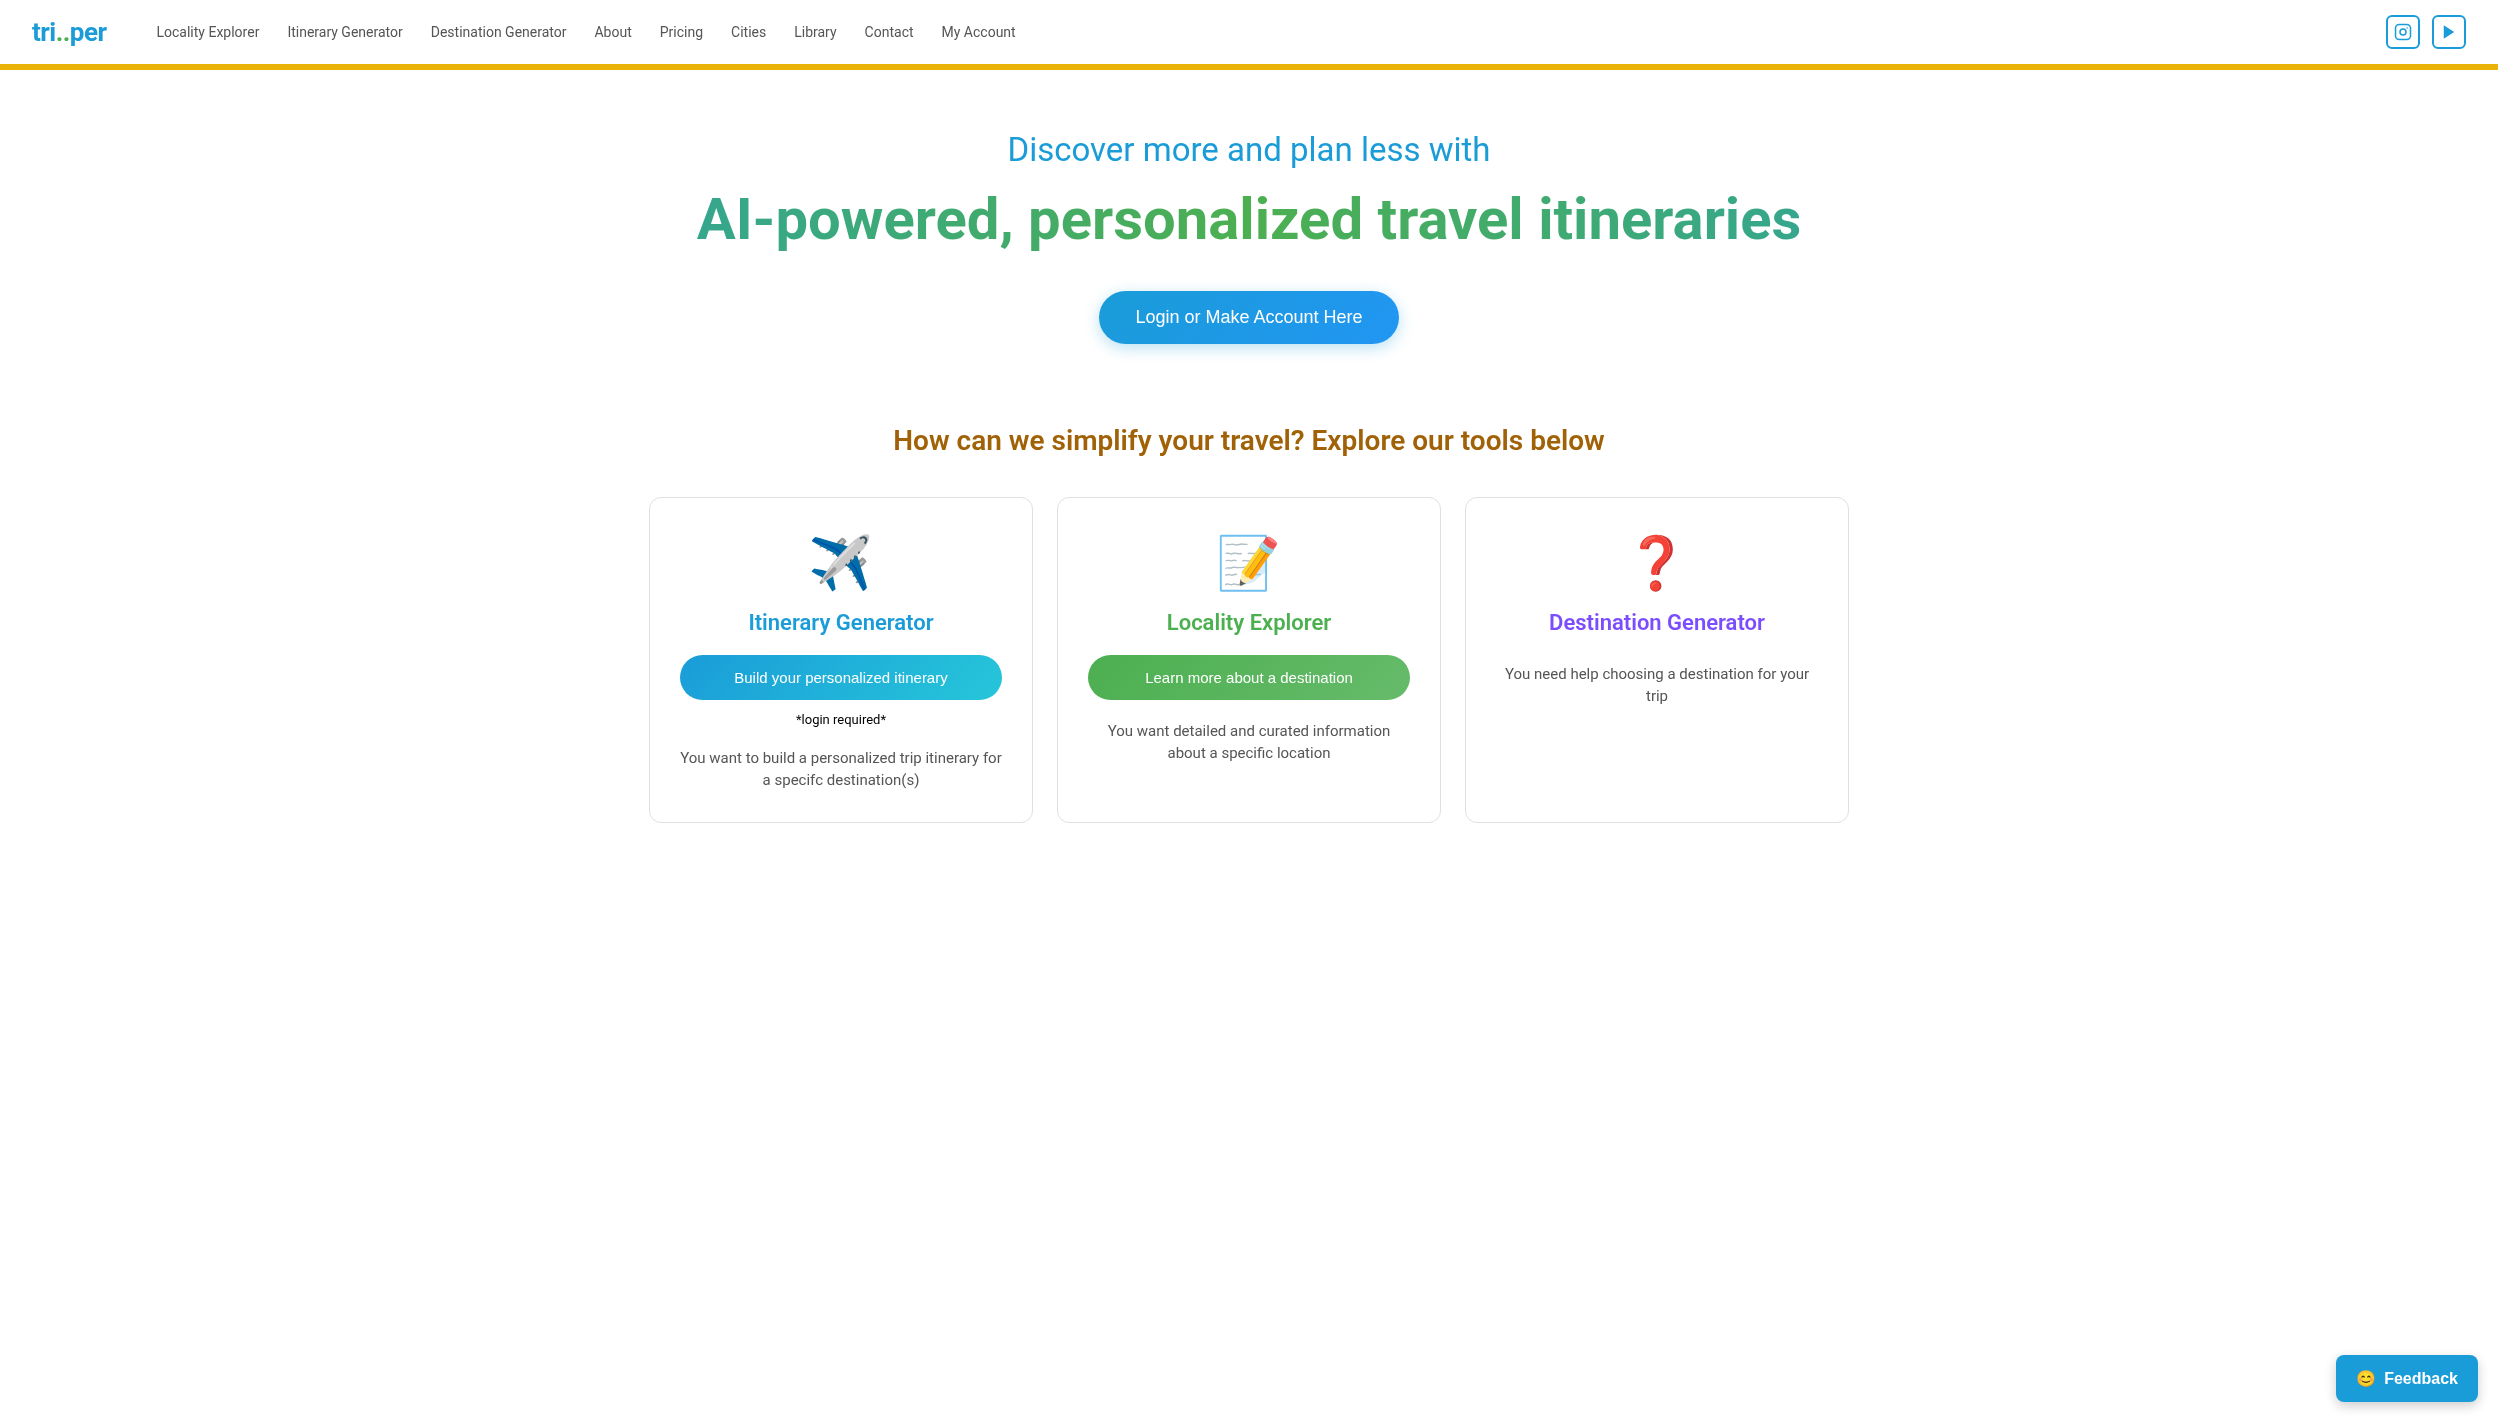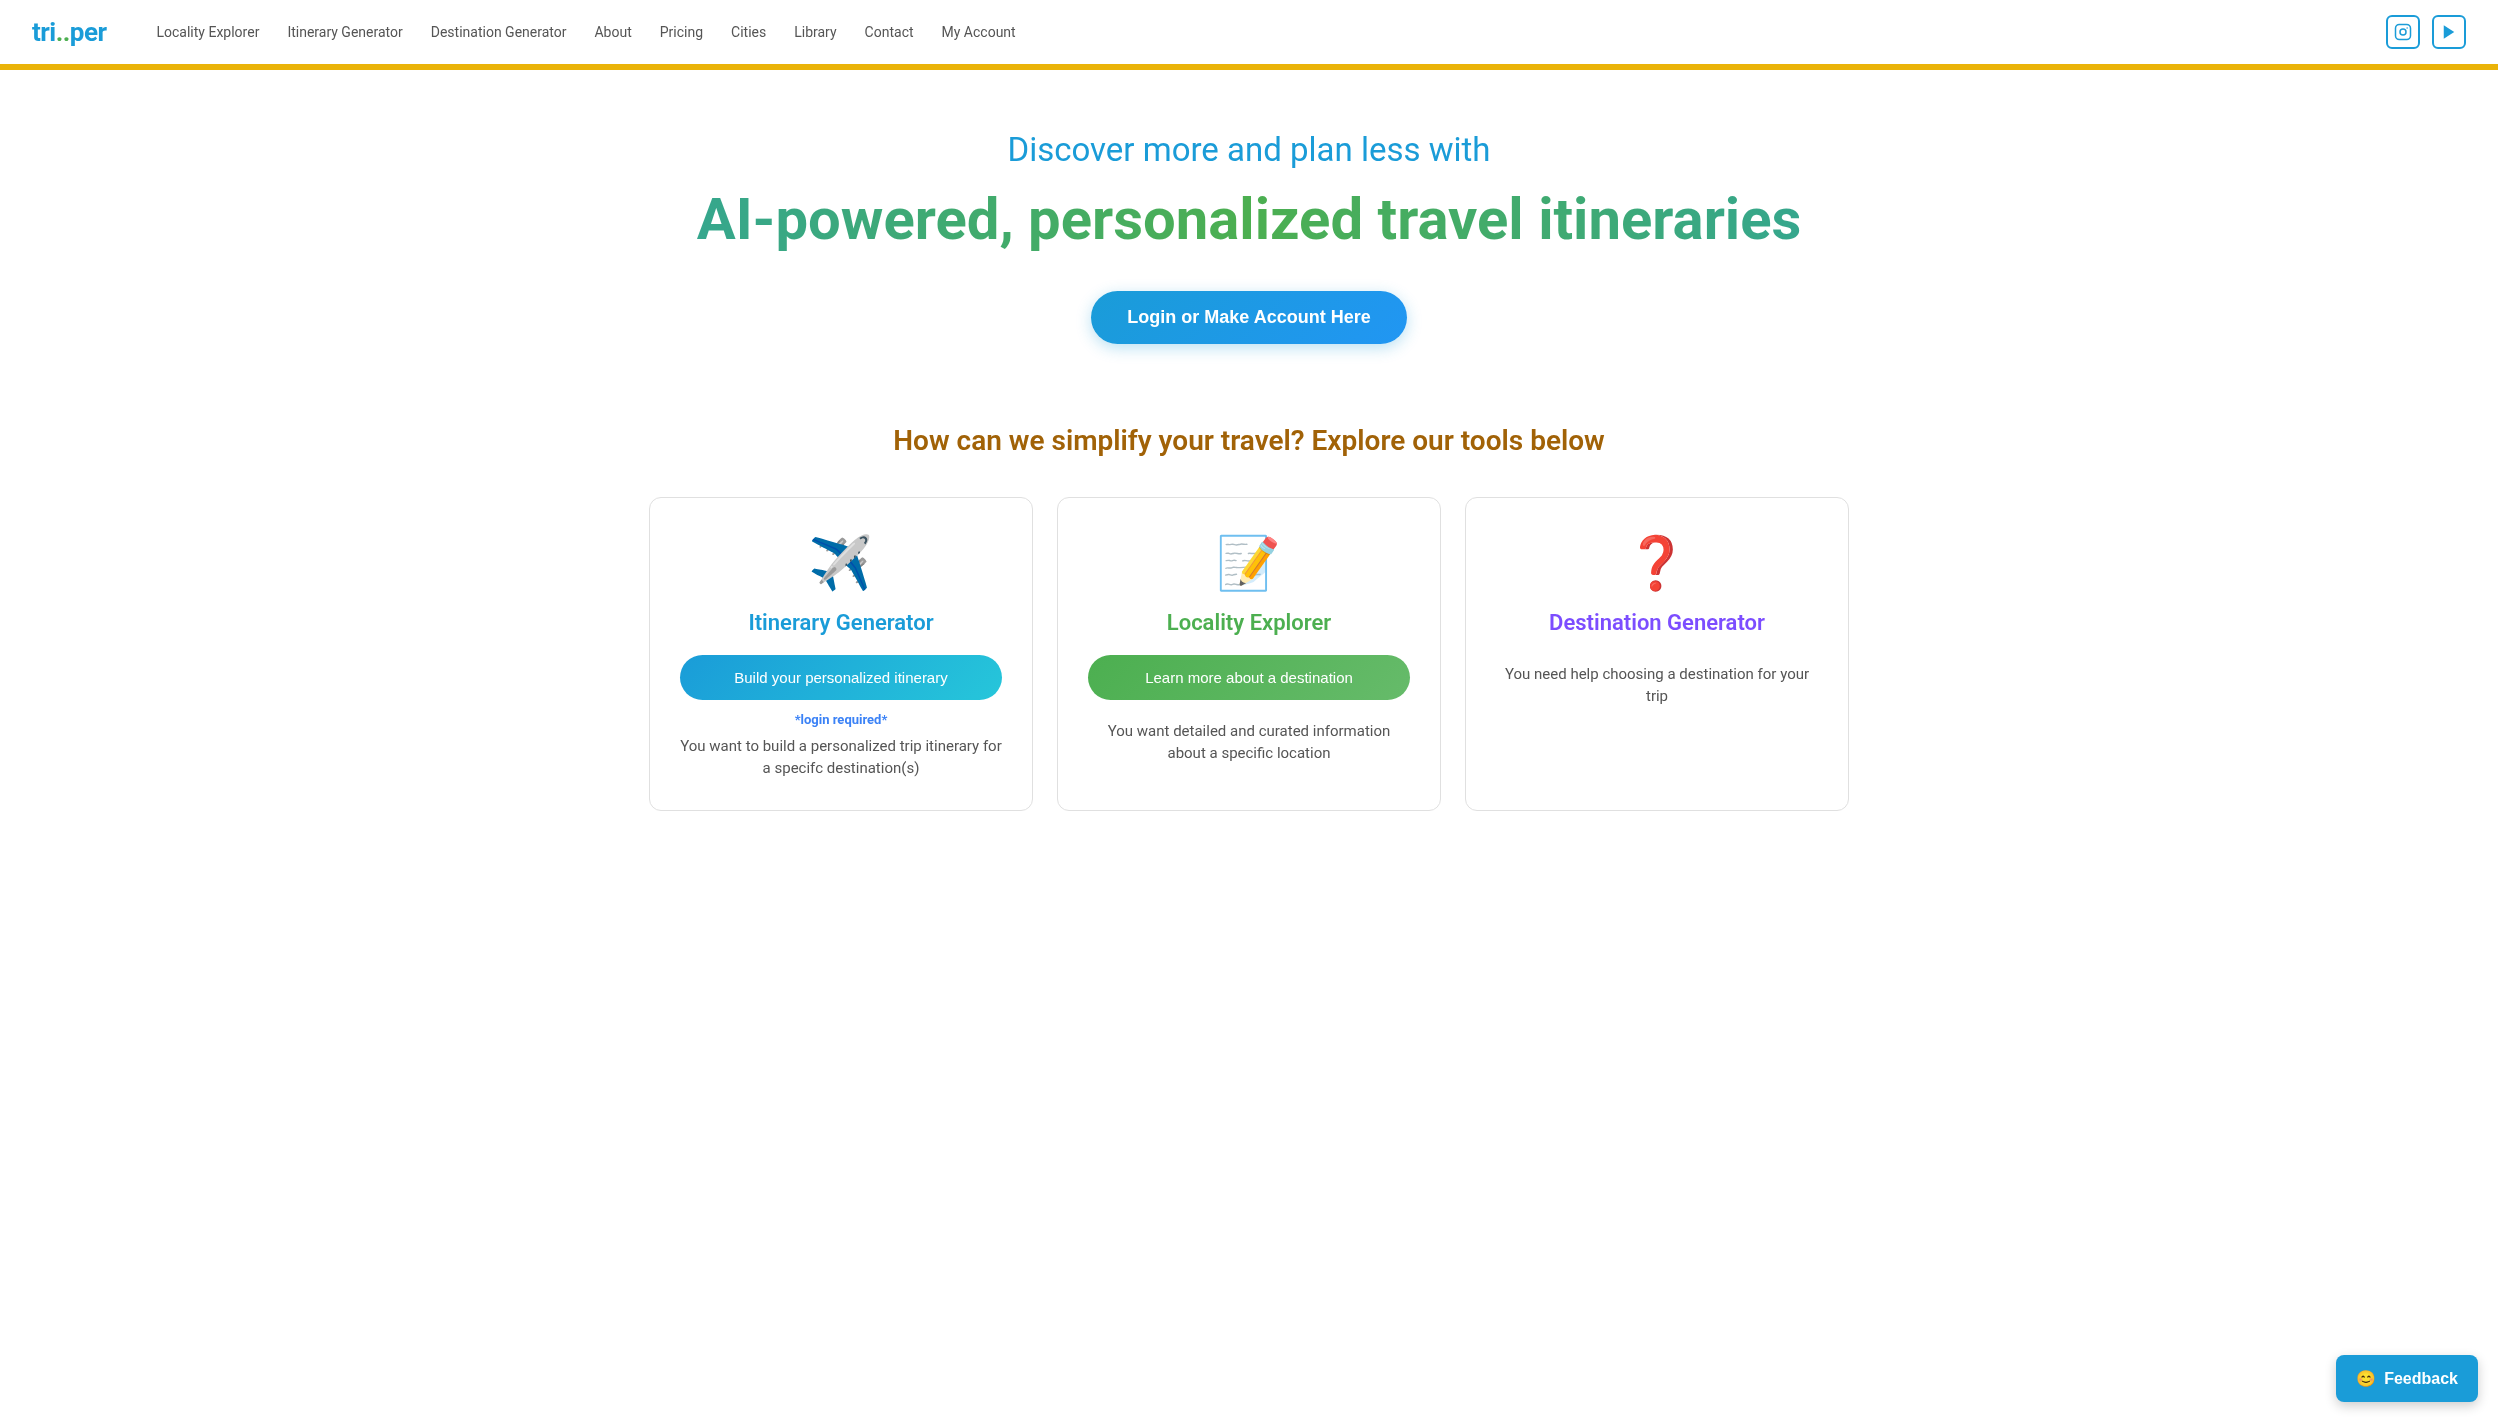--- a/index.html
+++ b/index.html
@@ -80,21 +80,21 @@
       -webkit-text-fill-color: transparent;
       background-clip: text;
       line-height: 1.2;
       margin-bottom: 36px;
     }
     .cta-button {
       display: inline-block;
       background: linear-gradient(135deg, #1a9cd8, #2196f3);
       color: #fff;
       font-size: 18px;
-      font-weight: 700;
+      font-weight: 400;
       padding: 16px 36px;
       border-radius: 40px;
       border: none;
       cursor: pointer;
       text-decoration: none;
       box-shadow: 0 4px 15px rgba(26,156,216,0.3);
     }
 
     
     .tools-section {
@@ -146,23 +146,23 @@
       border-radius: 30px;
       border: none;
       cursor: pointer;
       margin-bottom: 12px;
       width: 100%;
     }
     .tool-btn.teal { background: linear-gradient(135deg, #1a9cd8, #26c6da); }
     .tool-btn.green { background: linear-gradient(135deg, #4caf50, #66bb6a); }
     .tool-btn.purple { background: linear-gradient(135deg, #7c4dff, #9c27b0); }
     .login-required {
-      color: #3b82f6;
+      color: #000000;
       font-size: 13px;
-      font-weight: bold;
+      margin-bottom: 12px;
     }
     .tool-desc {
       font-size: 15px;
       color: #555;
       line-height: 1.5;
       margin-top: 8px;
     }
 
     
     .feedback-btn {

